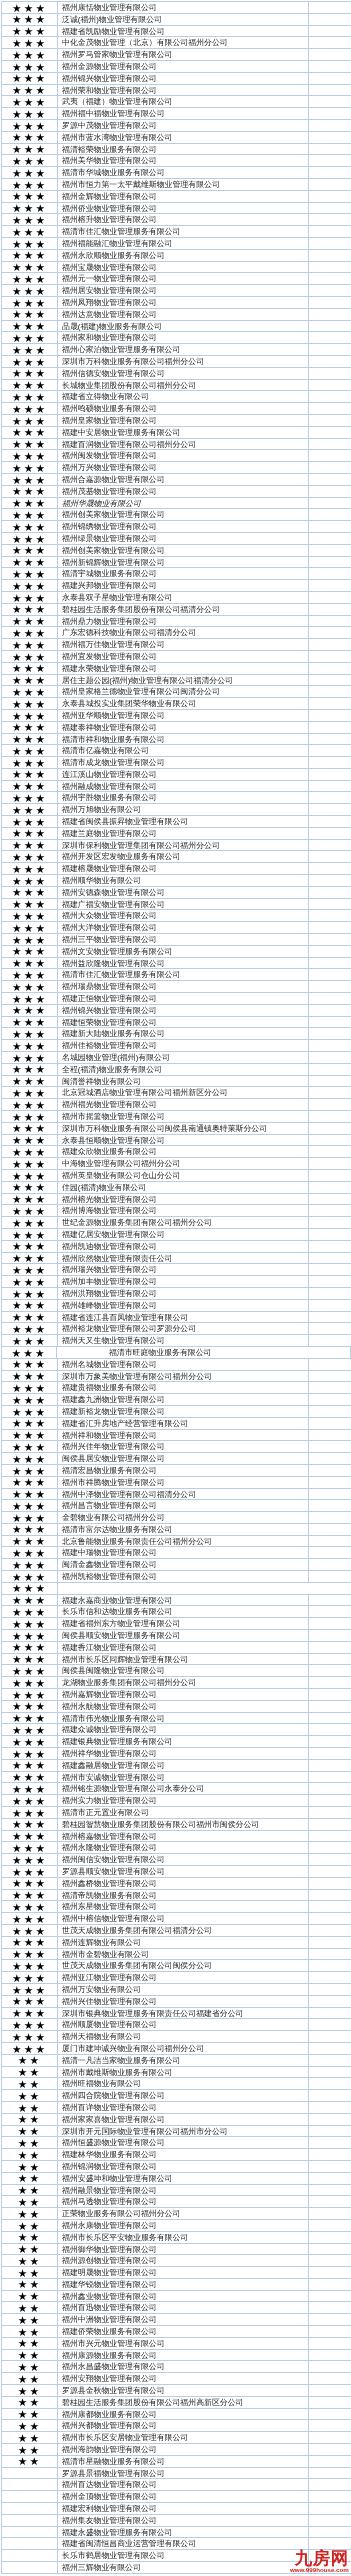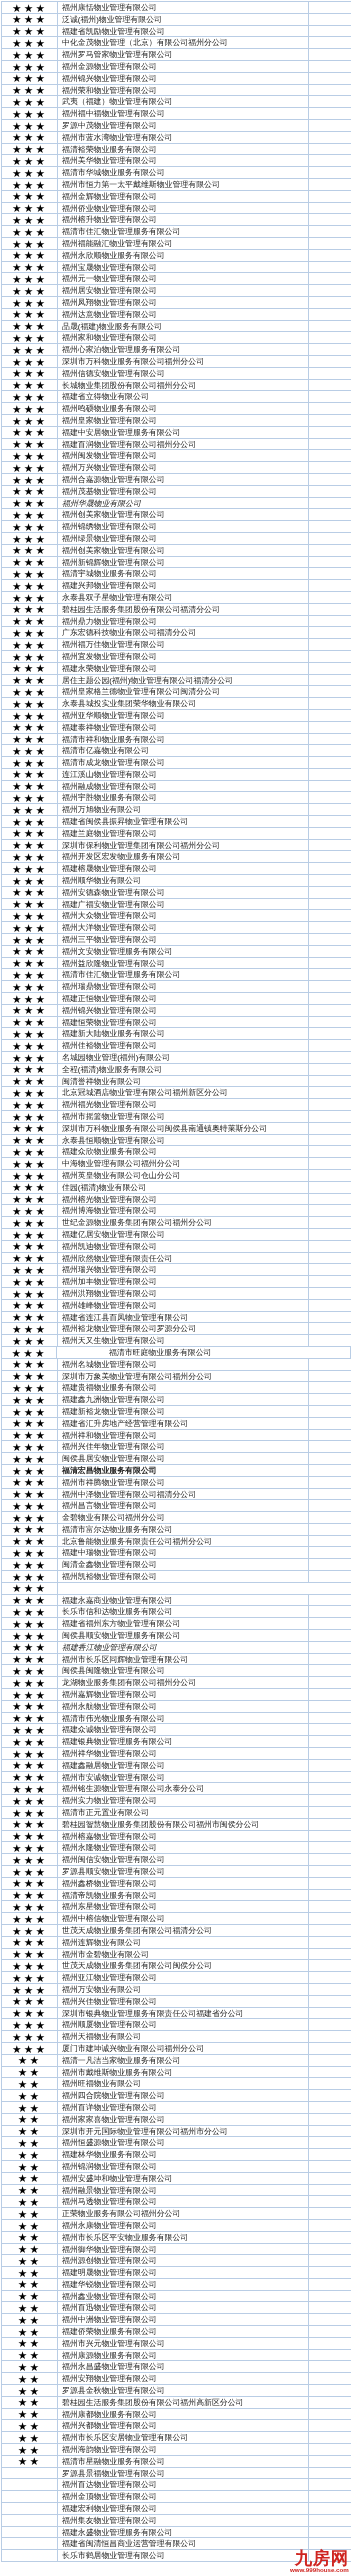--- a/index.html
+++ b/index.html
@@ -635,21 +635,21 @@
         <div class="cell-name" style="color: rgb(27, 27, 27); border-color: rgb(185, 205, 229);">福州兴佳年物业管理有限公司</div>
         <div class="cell-rest"></div>
       </div>
       <div class="row" style="border-color: rgb(185, 205, 229);">
         <div class="cell-stars" style="color: rgb(0, 0, 0); border-color: rgb(185, 205, 229);">★★★</div>
         <div class="cell-name" style="color: rgb(27, 27, 27); border-color: rgb(185, 205, 229);">闽侯县居安物业管理有限公司</div>
         <div class="cell-rest"></div>
       </div>
       <div class="row" style="border-color: rgb(185, 205, 229);">
         <div class="cell-stars" style="color: rgb(0, 0, 0); border-color: rgb(185, 205, 229);">★★★</div>
-        <div class="cell-name" style="color: rgb(27, 27, 27); border-color: rgb(185, 205, 229); font-weight: bold;">福清宏昌物业服务有限公司</div>
+        <div class="cell-name" style="color: rgb(27, 27, 27); border-color: rgb(185, 205, 229);">福清宏昌物业服务有限公司</div>
         <div class="cell-rest"></div>
       </div>
       <div class="row" style="border-color: rgb(185, 205, 229);">
         <div class="cell-stars" style="color: rgb(0, 0, 0); border-color: rgb(185, 205, 229);">★★★</div>
         <div class="cell-name" style="color: rgb(27, 27, 27); border-color: rgb(185, 205, 229);">福州市祥腾物业管理有限公司</div>
         <div class="cell-rest"></div>
       </div>
       <div class="row" style="border-color: rgb(185, 205, 229);">
         <div class="cell-stars" style="color: rgb(0, 0, 0); border-color: rgb(185, 205, 229);">★★★</div>
         <div class="cell-name" style="color: rgb(27, 27, 27); border-color: rgb(185, 205, 229);">福州中泽物业管理有限公司福清分公司</div>
@@ -710,21 +710,21 @@
         <div class="cell-name" style="color: rgb(27, 27, 27); border-color: rgb(185, 205, 229);">福建省福州东方物业管理有限公司</div>
         <div class="cell-rest"></div>
       </div>
       <div class="row" style="border-color: rgb(185, 205, 229);">
         <div class="cell-stars" style="color: rgb(0, 0, 0); border-color: rgb(185, 205, 229);">★★★</div>
         <div class="cell-name" style="color: rgb(27, 27, 27); border-color: rgb(185, 205, 229);">闽侯县顺安物业管理服务有限公司</div>
         <div class="cell-rest"></div>
       </div>
       <div class="row" style="border-color: rgb(185, 205, 229);">
         <div class="cell-stars" style="color: rgb(0, 0, 0); border-color: rgb(185, 205, 229);">★★★</div>
-        <div class="cell-name" style="color: rgb(27, 27, 27); border-color: rgb(185, 205, 229); font-style: italic;">福建香江物业管理有限公司</div>
+        <div class="cell-name" style="color: rgb(27, 27, 27); border-color: rgb(185, 205, 229);">福建香江物业管理有限公司</div>
         <div class="cell-rest"></div>
       </div>
       <div class="row" style="border-color: rgb(185, 205, 229);">
         <div class="cell-stars" style="color: rgb(0, 0, 0); border-color: rgb(185, 205, 229);">★★★</div>
         <div class="cell-name" style="color: rgb(27, 27, 27); border-color: rgb(185, 205, 229);">福州市长乐区同辉物业管理有限公司</div>
         <div class="cell-rest"></div>
       </div>
       <div class="row" style="border-color: rgb(185, 205, 229);">
         <div class="cell-stars" style="color: rgb(0, 0, 0); border-color: rgb(185, 205, 229);">★★★</div>
         <div class="cell-name" style="color: rgb(27, 27, 27); border-color: rgb(185, 205, 229);">闽侯县闽隆物业管理有限公司</div>
@@ -1096,20 +1096,25 @@
         <div class="cell-rest"></div>
       </div>
       <div class="row" style="border-color: rgb(185, 205, 229);">
         <div class="cell-stars" style="color: rgb(0, 0, 0); border-color: rgb(185, 205, 229);"></div>
         <div class="cell-name" style="color: rgb(27, 27, 27); border-color: rgb(185, 205, 229);">福建省闽清恒昌商业运营管理有限公司</div>
         <div class="cell-rest"></div>
       </div>
       <div class="row" style="border-color: rgb(185, 205, 229);">
         <div class="cell-stars" style="color: rgb(0, 0, 0); border-color: rgb(185, 205, 229);"></div>
         <div class="cell-name" style="color: rgb(27, 27, 27); border-color: rgb(185, 205, 229);">长乐市鹤居物业管理有限公司</div>
+        <div class="cell-rest"></div>
+      </div>
+      <div class="row" style="border-color: rgb(185, 205, 229);">
+        <div class="cell-stars" style="color: rgb(0, 0, 0); border-color: rgb(185, 205, 229);"></div>
+        <div class="cell-name" style="color: rgb(27, 27, 27); border-color: rgb(185, 205, 229);">福州三辉物业有限公司</div>
         <div class="cell-rest"></div>
       </div>
     </div>
 </div>
 
 <div class="watermark">
   <div class="wm-logo" style="color: rgb(207, 36, 32);">九房网</div>
   <div class="wm-url" style="color: rgb(207, 36, 32);">www.999house.com</div>
 </div>
 

